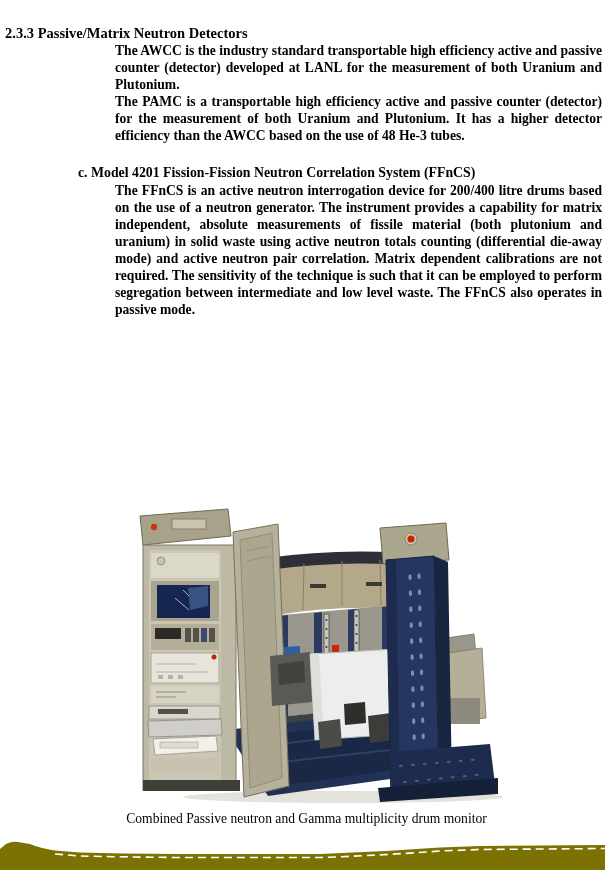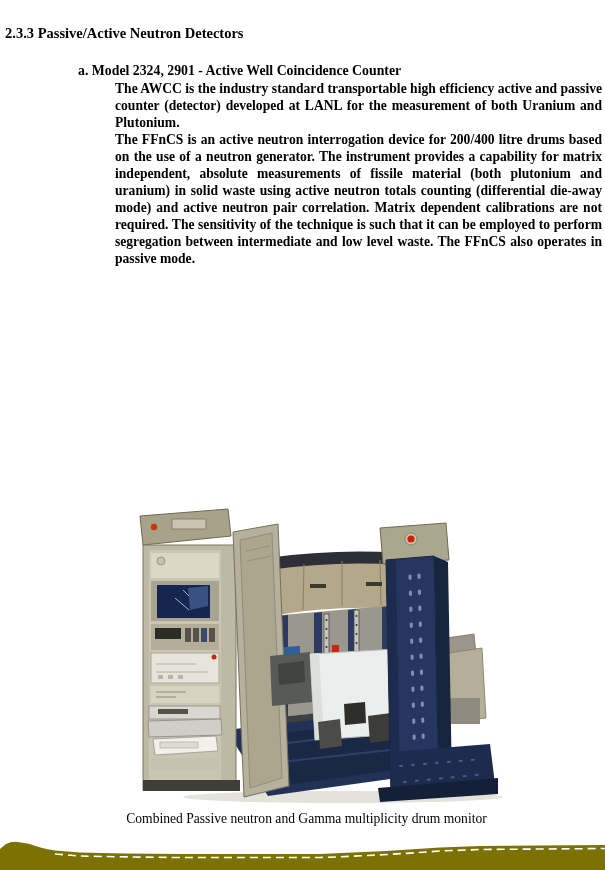--- a/index.html
+++ b/index.html
@@ -39,31 +39,32 @@
   .band {
     position: absolute; left: 0; top: 838px;
     width: 605px; height: 32px; display: block;
   }
 </style>
 </head>
 <body>
 
 <div>
 
-  <div class="h1">2.3.3 Passive/Active Neutron Detectors</div>
+  <div class="h1">2.3.3 Passive/Matrix Neutron Detectors</div>
 
   <div class="sec">
-    <div class="sec-title">a. Model 2324, 2901 - Active Well Coincidence Counter</div>
     <div class="sec-body">The AWCC is the industry standard transportable high efficiency active and passive counter (detector) developed at LANL for the measurement of both Uranium and Plutonium.</div>
   </div>
 
   <div class="sec">
+    <div class="sec-body">The PAMC is a transportable high efficiency active and passive counter (detector) for the measurement of both Uranium and Plutonium.  It has a higher detector efficiency than the AWCC based on the use of 48 He-3 tubes.</div>
   </div>
 
   <div class="sec sec-c">
+    <div class="sec-title">c. Model 4201 Fission-Fission Neutron Correlation System (FFnCS)</div>
     <div class="sec-body">The FFnCS is an active neutron interrogation device for 200/400 litre drums based on the use of a neutron generator.  The instrument provides a capability for matrix independent, absolute measurements of fissile material (both plutonium and uranium) in solid waste using active neutron totals counting (differential die-away mode) and  active neutron pair correlation.  Matrix dependent calibrations are not required.  The sensitivity of the technique is such that it can be employed to perform segregation between intermediate and low level waste.   The FFnCS also operates in passive mode.</div>
   </div>
 
   <div class="figure">
     <svg viewBox="0 0 377 300" width="377" height="300" role="img">
 
       <ellipse cx="215" cy="291" rx="160" ry="6" fill="#e3e3dc"></ellipse>
 
       <g>
         <path d="M138,52 Q225,40 308,50 L306,64 Q225,52 140,66 Z" fill="#2e2e38"></path>

